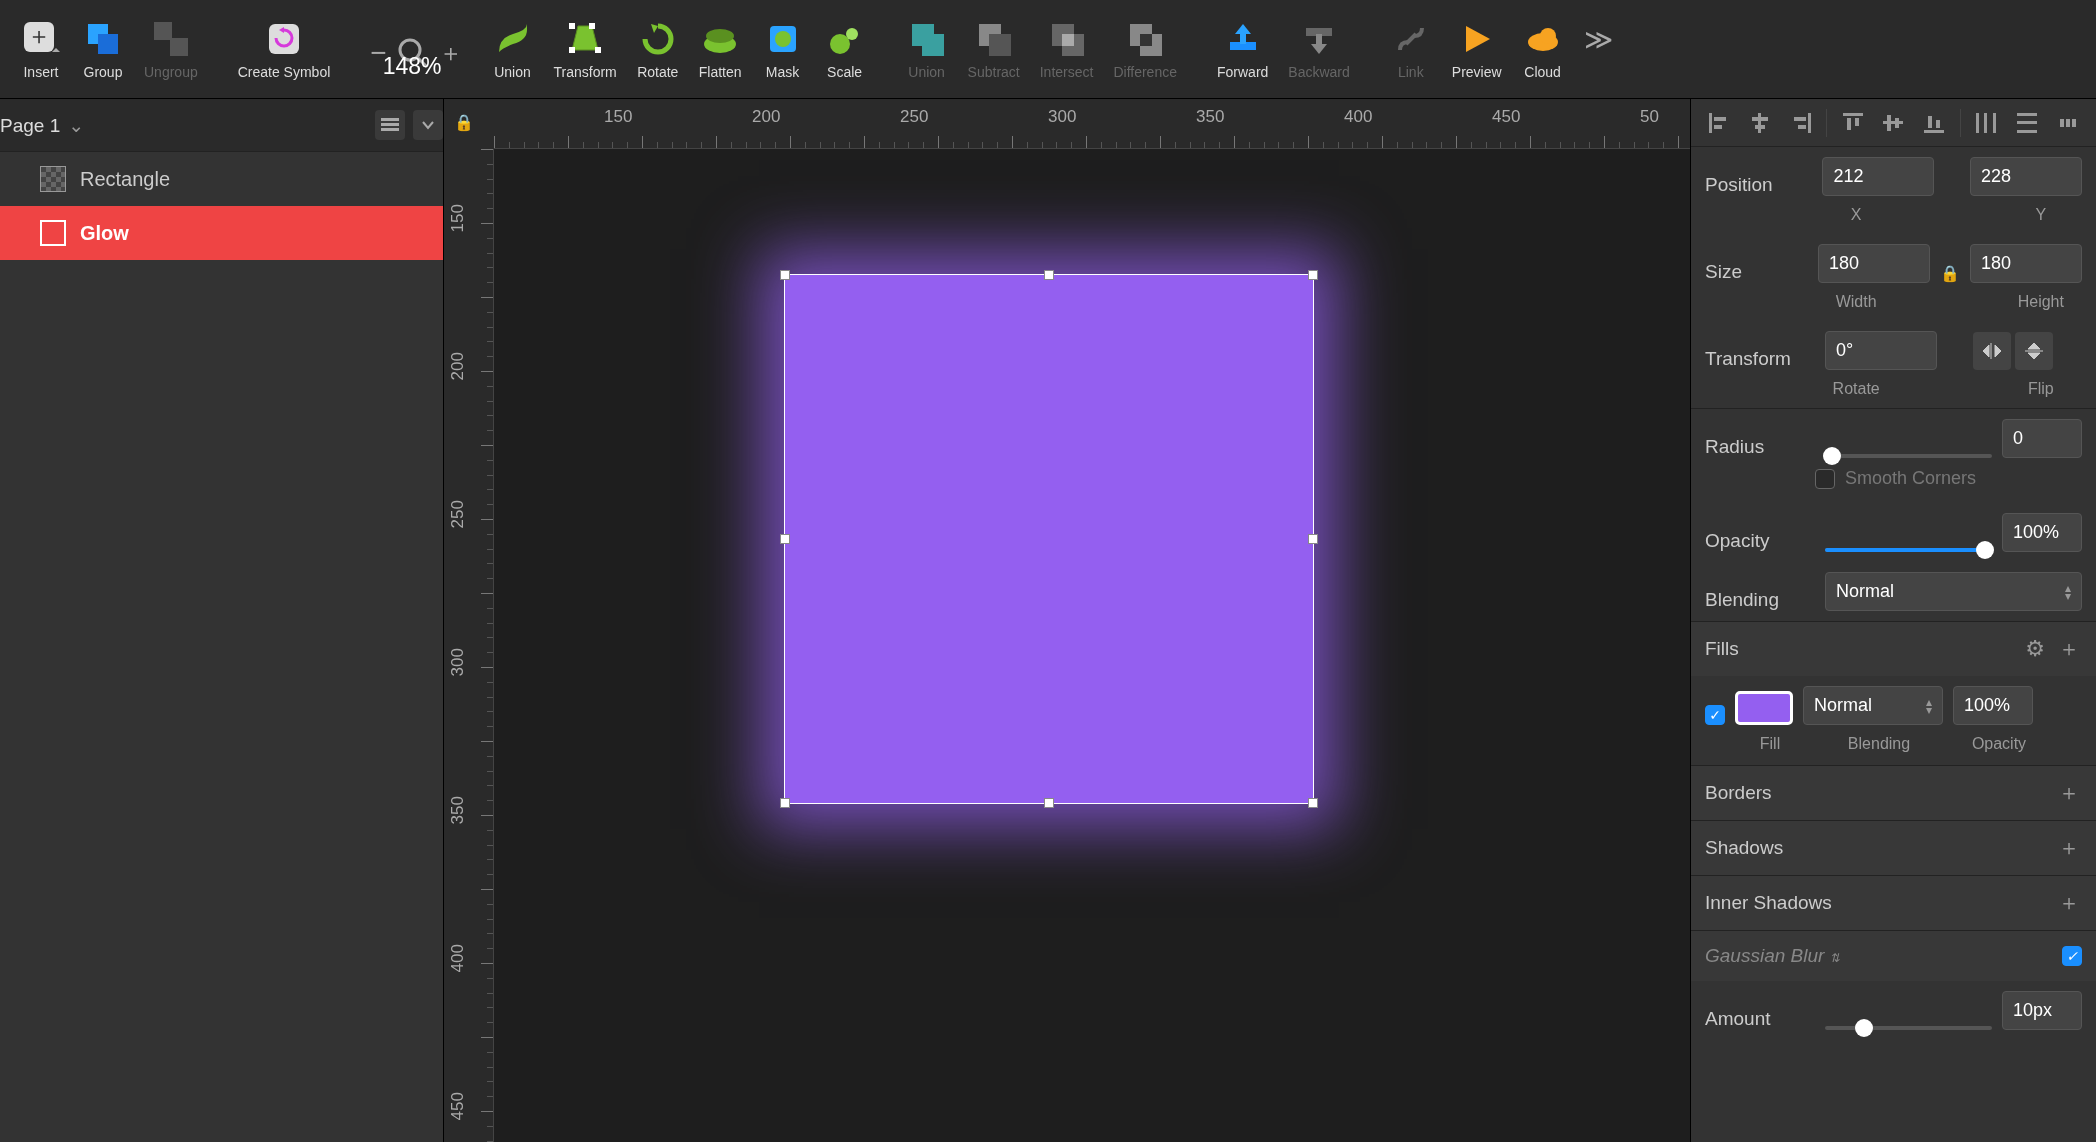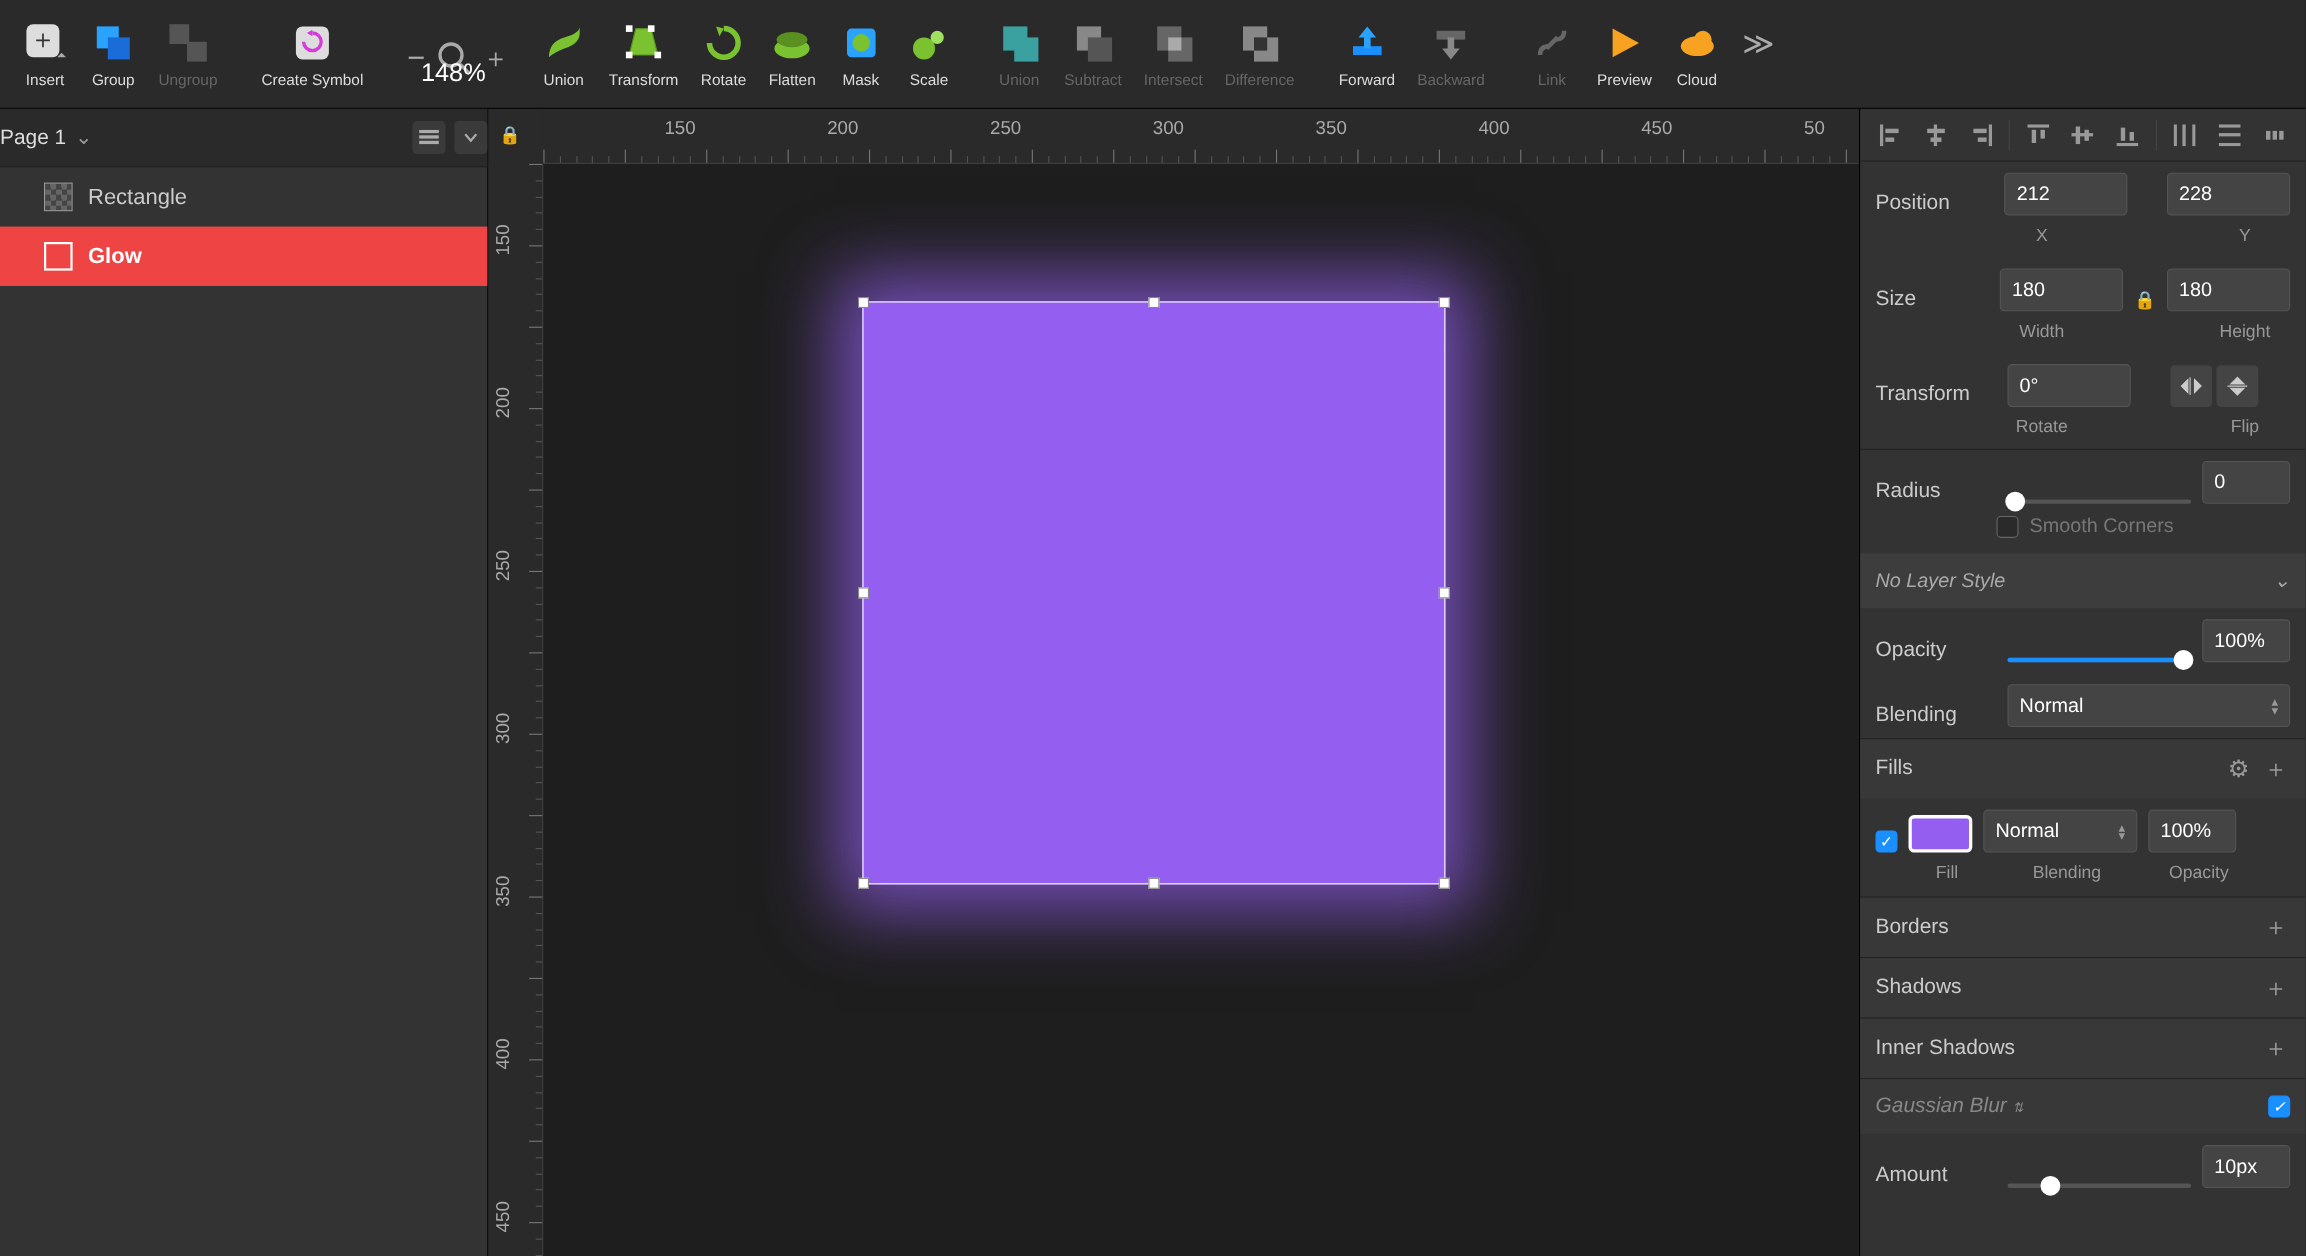--- a/index.html
+++ b/index.html
@@ -622,24 +622,20 @@
     <div class="slider-track">
         <div class="slider-thumb" style="left:-2px;"></div>
       </div>
     <input class="insp-input small" value="0" style="">
   </div>
   <div class="checkbox-row">
     <div class="chk"></div>
     <span>Smooth Corners</span>
   </div>
 
-  <div class="section-bar">
-    <span>No Layer Style</span>
-    <span style="margin-left:auto;">⌄</span>
-  </div>
 
   <div class="insp-row">
     <div class="insp-label">Opacity</div>
     <div class="slider-track blue">
         <div class="slider-thumb" style="right:-2px;"></div>
       </div>
     <input class="insp-input small" value="100%" style="">
   </div>
   <div class="insp-row">
     <div class="insp-label">Blending</div>

